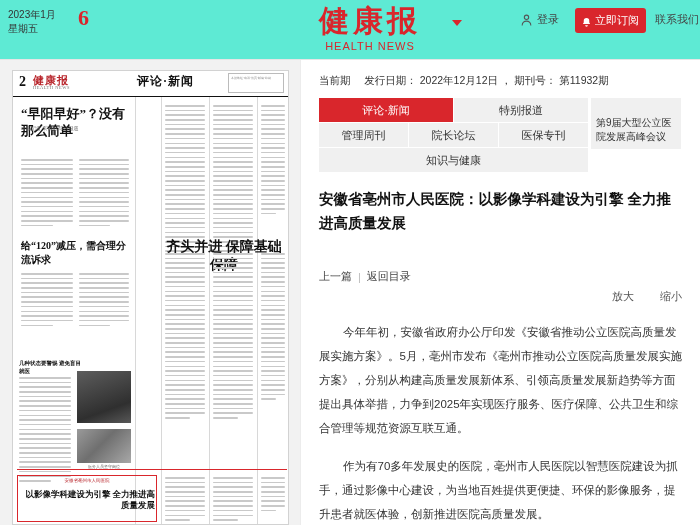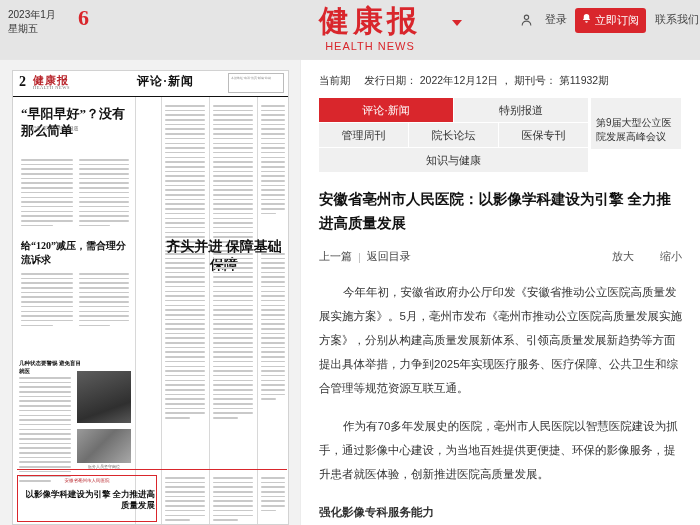--- a/index.html
+++ b/index.html
@@ -9,21 +9,21 @@
     font-family: "Liberation Sans", sans-serif;
     background: #ffffff;
     overflow: hidden;
     color: #222;
   }
   .page { position: relative; width: 700px; height: 525px; }
 
   
   .topbar {
     position: absolute; left: 0; top: 0; width: 700px; height: 60px;
-    background: #e5e5e5;
+    background: #5eead4;
     border-bottom: 1px solid #e6e6e6;
   }
   .date-block {
     position: absolute; left: 8px; top: 8px;
     font-size: 10px; line-height: 14px; color: #333;
   }
   .date-num {
     position: absolute; left: 78px; top: 5px;
     font-size: 22px; font-weight: bold; color: #d9262c;
     font-family: "Liberation Serif", serif;
@@ -39,29 +39,29 @@
   .logo-en {
     font-size: 11px; color: #d9262c; letter-spacing: 1px; margin-top: 2px;
   }
   .logo-caret {
     position: absolute; left: 452px; top: 20px;
     width: 0; height: 0; border-left: 5px solid transparent;
     border-right: 5px solid transparent; border-top: 6px solid #d9262c;
   }
   .login-wrap {
     position: absolute; left: 520px; top: 12px;
-    display: flex; align-items: center; gap: 12px;
+    display: flex; align-items: center; gap: 4px;
     font-size: 11px; color: #444;
   }
   .person-icon { width: 13px; height: 14px; display: inline-block; }
   .subscribe-btn {
     position: absolute; left: 575px; top: 8px;
     background: #d9262c; color: #fff; font-size: 11px;
     padding: 5px 7px 5px 6px; border-radius: 3px;
-    display: flex; align-items: flex-start; gap: 3px;
+    display: flex; align-items: flex-end; gap: 3px;
     white-space: nowrap;
   }
   .bell-icon { width: 11px; height: 11px; display: inline-block; }
   .contact-link {
     position: absolute; left: 655px; top: 12px;
     font-size: 11px; color: #444; white-space: nowrap;
   }
 
   
   .paper-pane {
@@ -190,21 +190,21 @@
     font-size: 14.5px; font-weight: bold; color: #111; line-height: 24px;
     font-family: "Liberation Sans", sans-serif;
   }
   .meta-row {
     margin-top: 14px; display: flex; align-items: center;
     font-size: 11px; color: #444;
   }
   .meta-row .prev { margin-right: 6px; }
   .meta-row .divider { color: #bbb; margin-right: 6px; }
   .meta-spacer { flex: 1 1 auto; }
-  .meta-row .fs { margin-left: 26px; color: #555; }
+  .meta-row .fs { margin-left: 26px; color: #555; margin-top: 40px; }
 
   .article-body { margin-top: 16px; font-size: 11.5px; color: #333; line-height: 24px; }
   .article-body p { margin: 0 0 14px 0; text-indent: 24px; }
   .article-body p.nohang { text-indent: 0; font-weight: bold; }
 </style>
 </head>
 <body>
 
 <div class="page">
 

